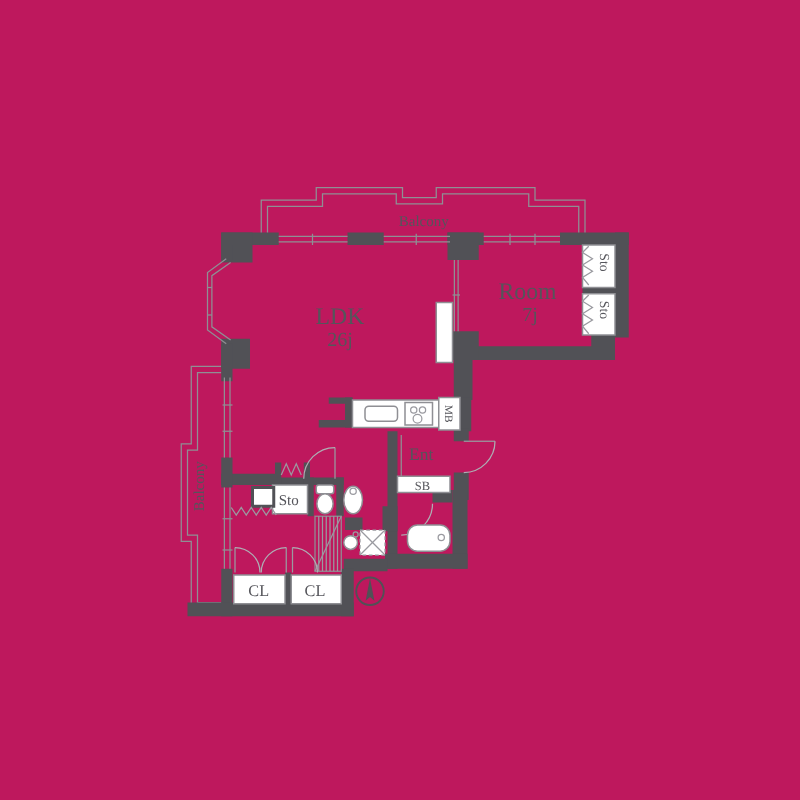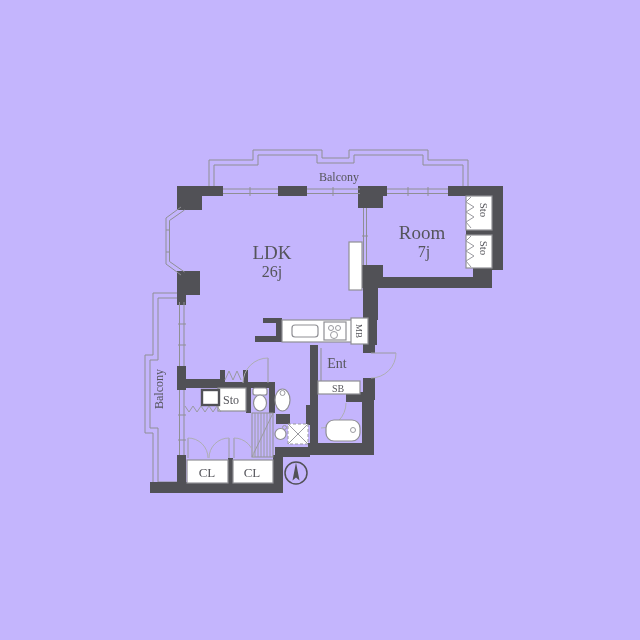--- a/index.html
+++ b/index.html
@@ -1,16 +1,16 @@
 <!DOCTYPE html>
 <html><head>
 <meta charset="utf-8">
 <style>
   html,body{margin:0;padding:0;background:#ffffff;}
-  .stage{position:relative;width:640px;height:640px;background:#c4b5fd;overflow:hidden;}
+  .stage{position:relative;width:640px;height:640px;background:#be185d;overflow:hidden;}
   svg{display:block;}
   .wall{fill:#515156;stroke:none;}
   .ln{stroke:#8f8f94;stroke-width:1;fill:none;}
   .ln2{stroke:#9a9aa0;stroke-width:1;fill:none;}
   .fx{fill:#ffffff;stroke:#8f8f94;stroke-width:1.2;}
   .fxd{fill:#ffffff;stroke:#515156;stroke-width:2.4;}
   .arc{stroke:#aeaeb4;stroke-width:1;fill:none;}
   .dash{fill:#ffffff;stroke:#9a9aa0;stroke-width:1;stroke-dasharray:3 2;}
   .lbl{font-family:"Liberation Serif","DejaVu Serif",serif;fill:#55555b;}
   .dk{fill:#515156;}

